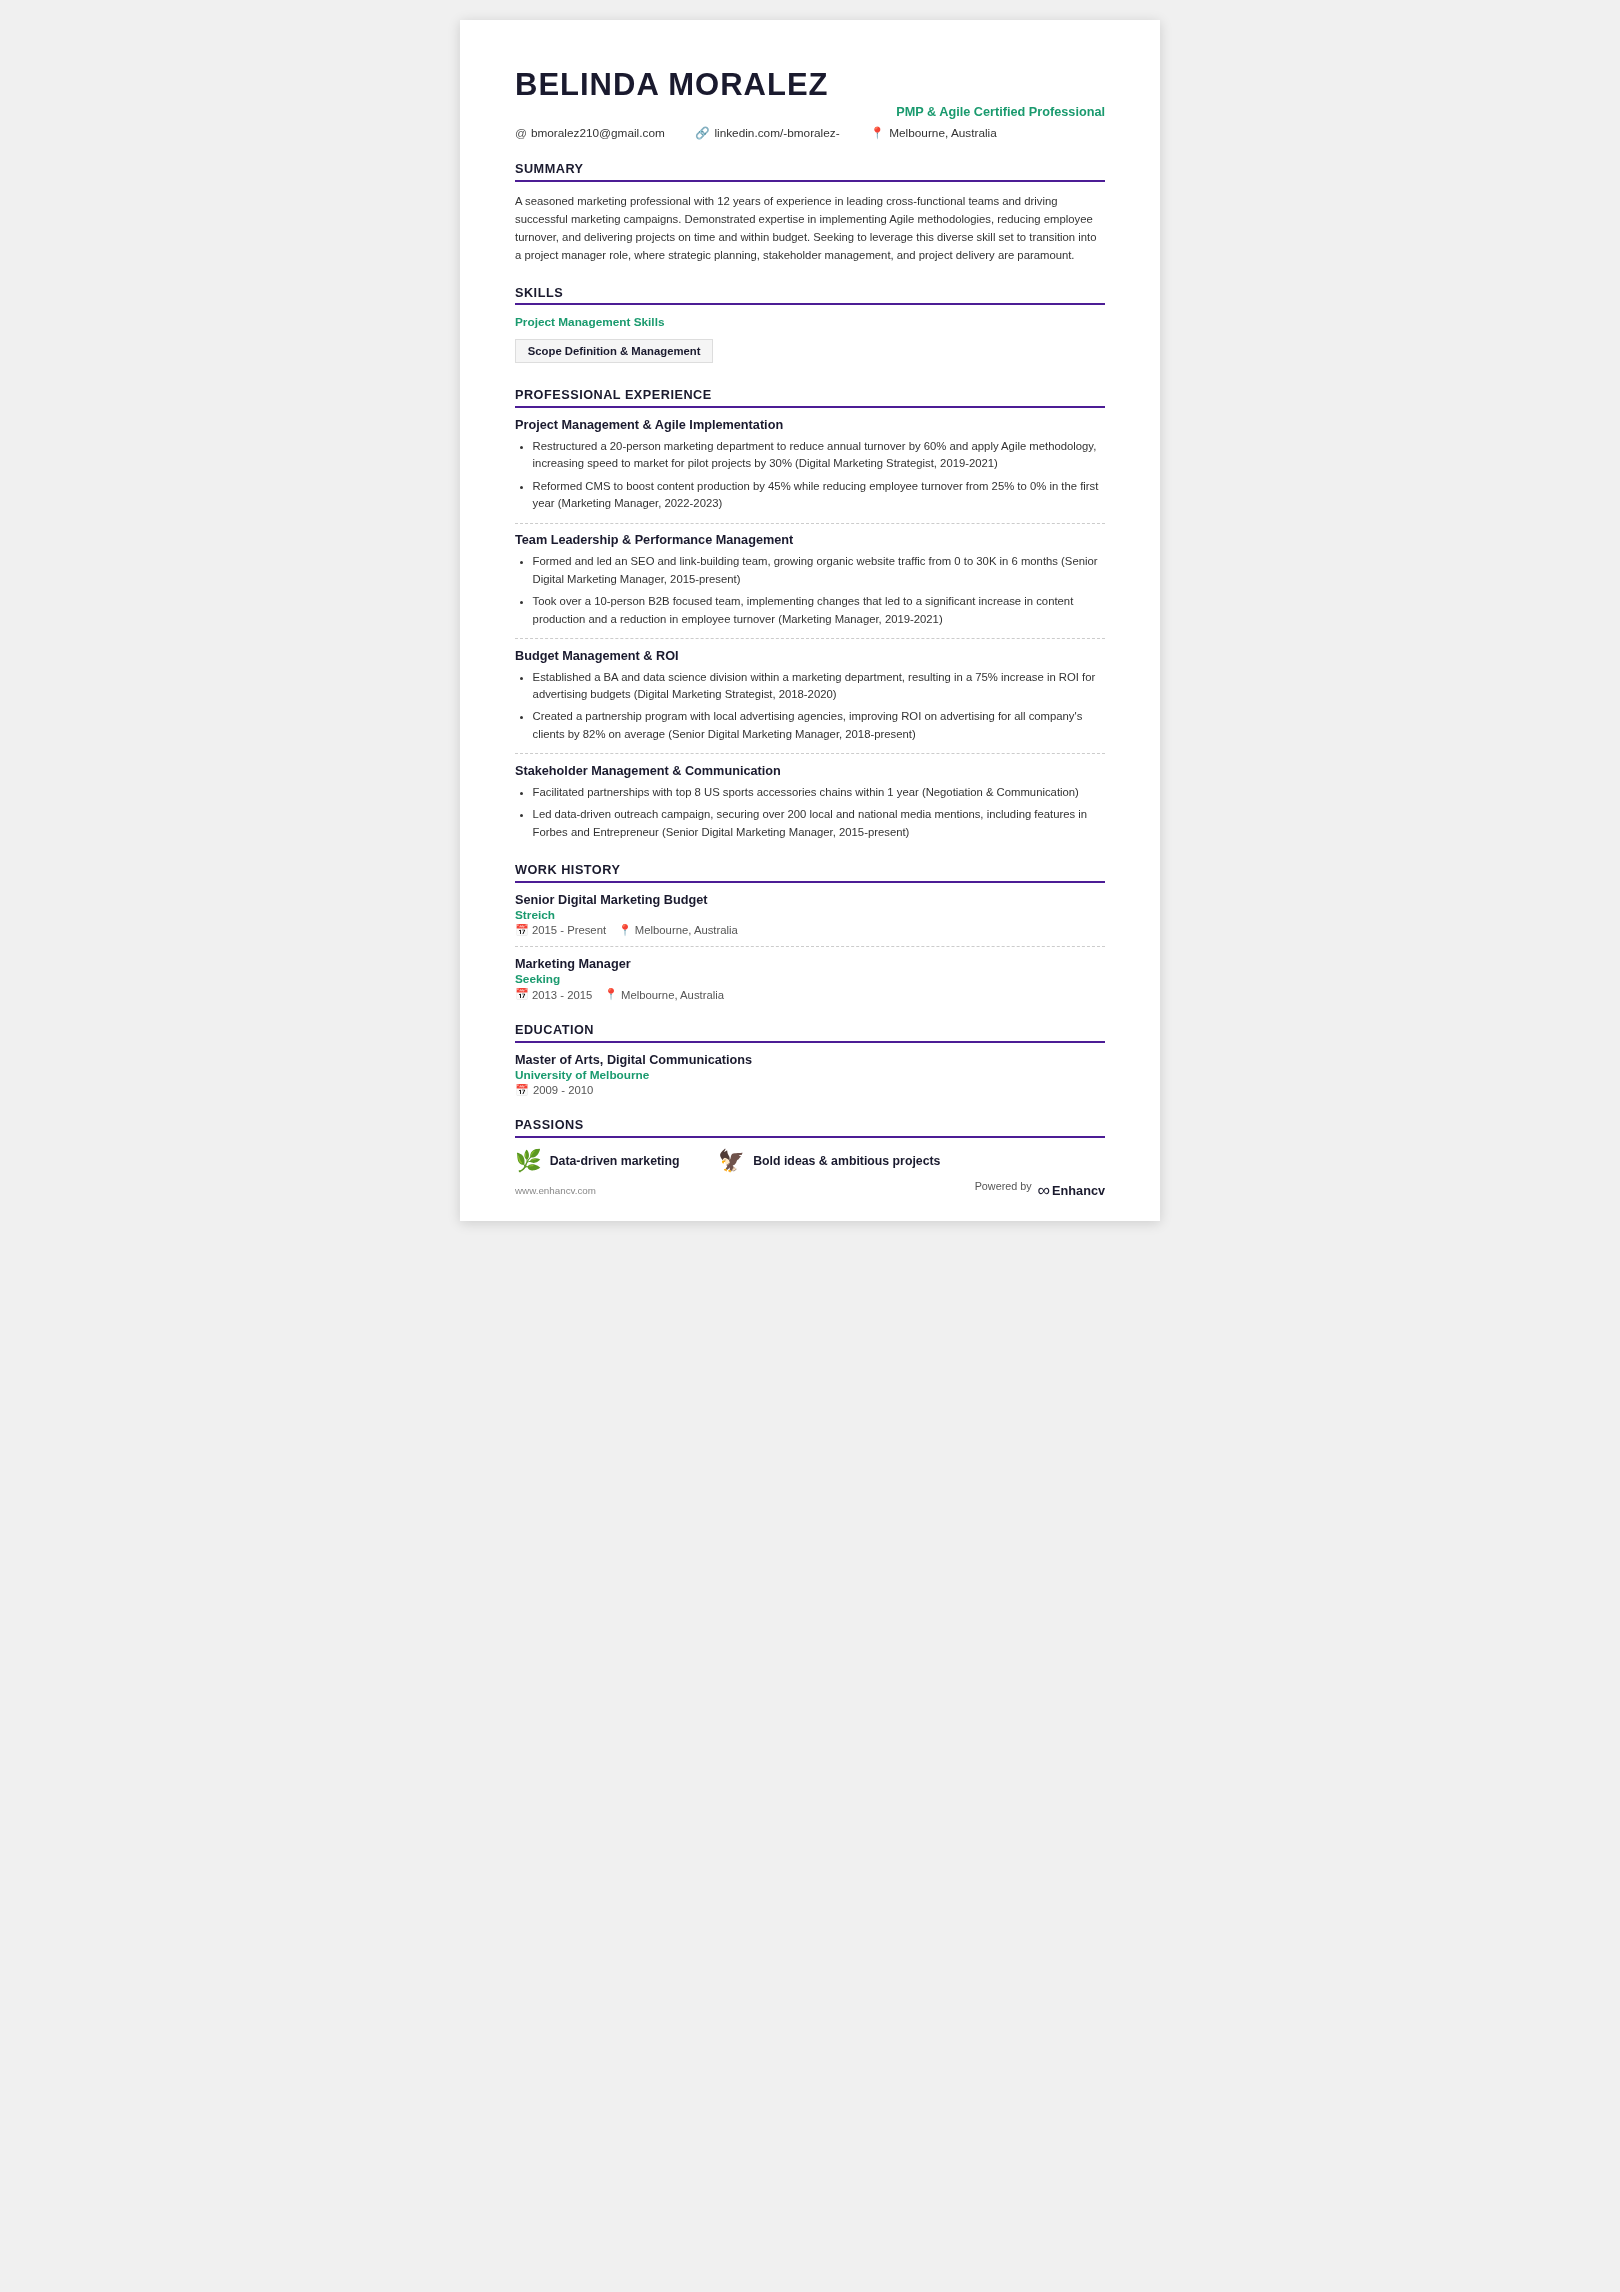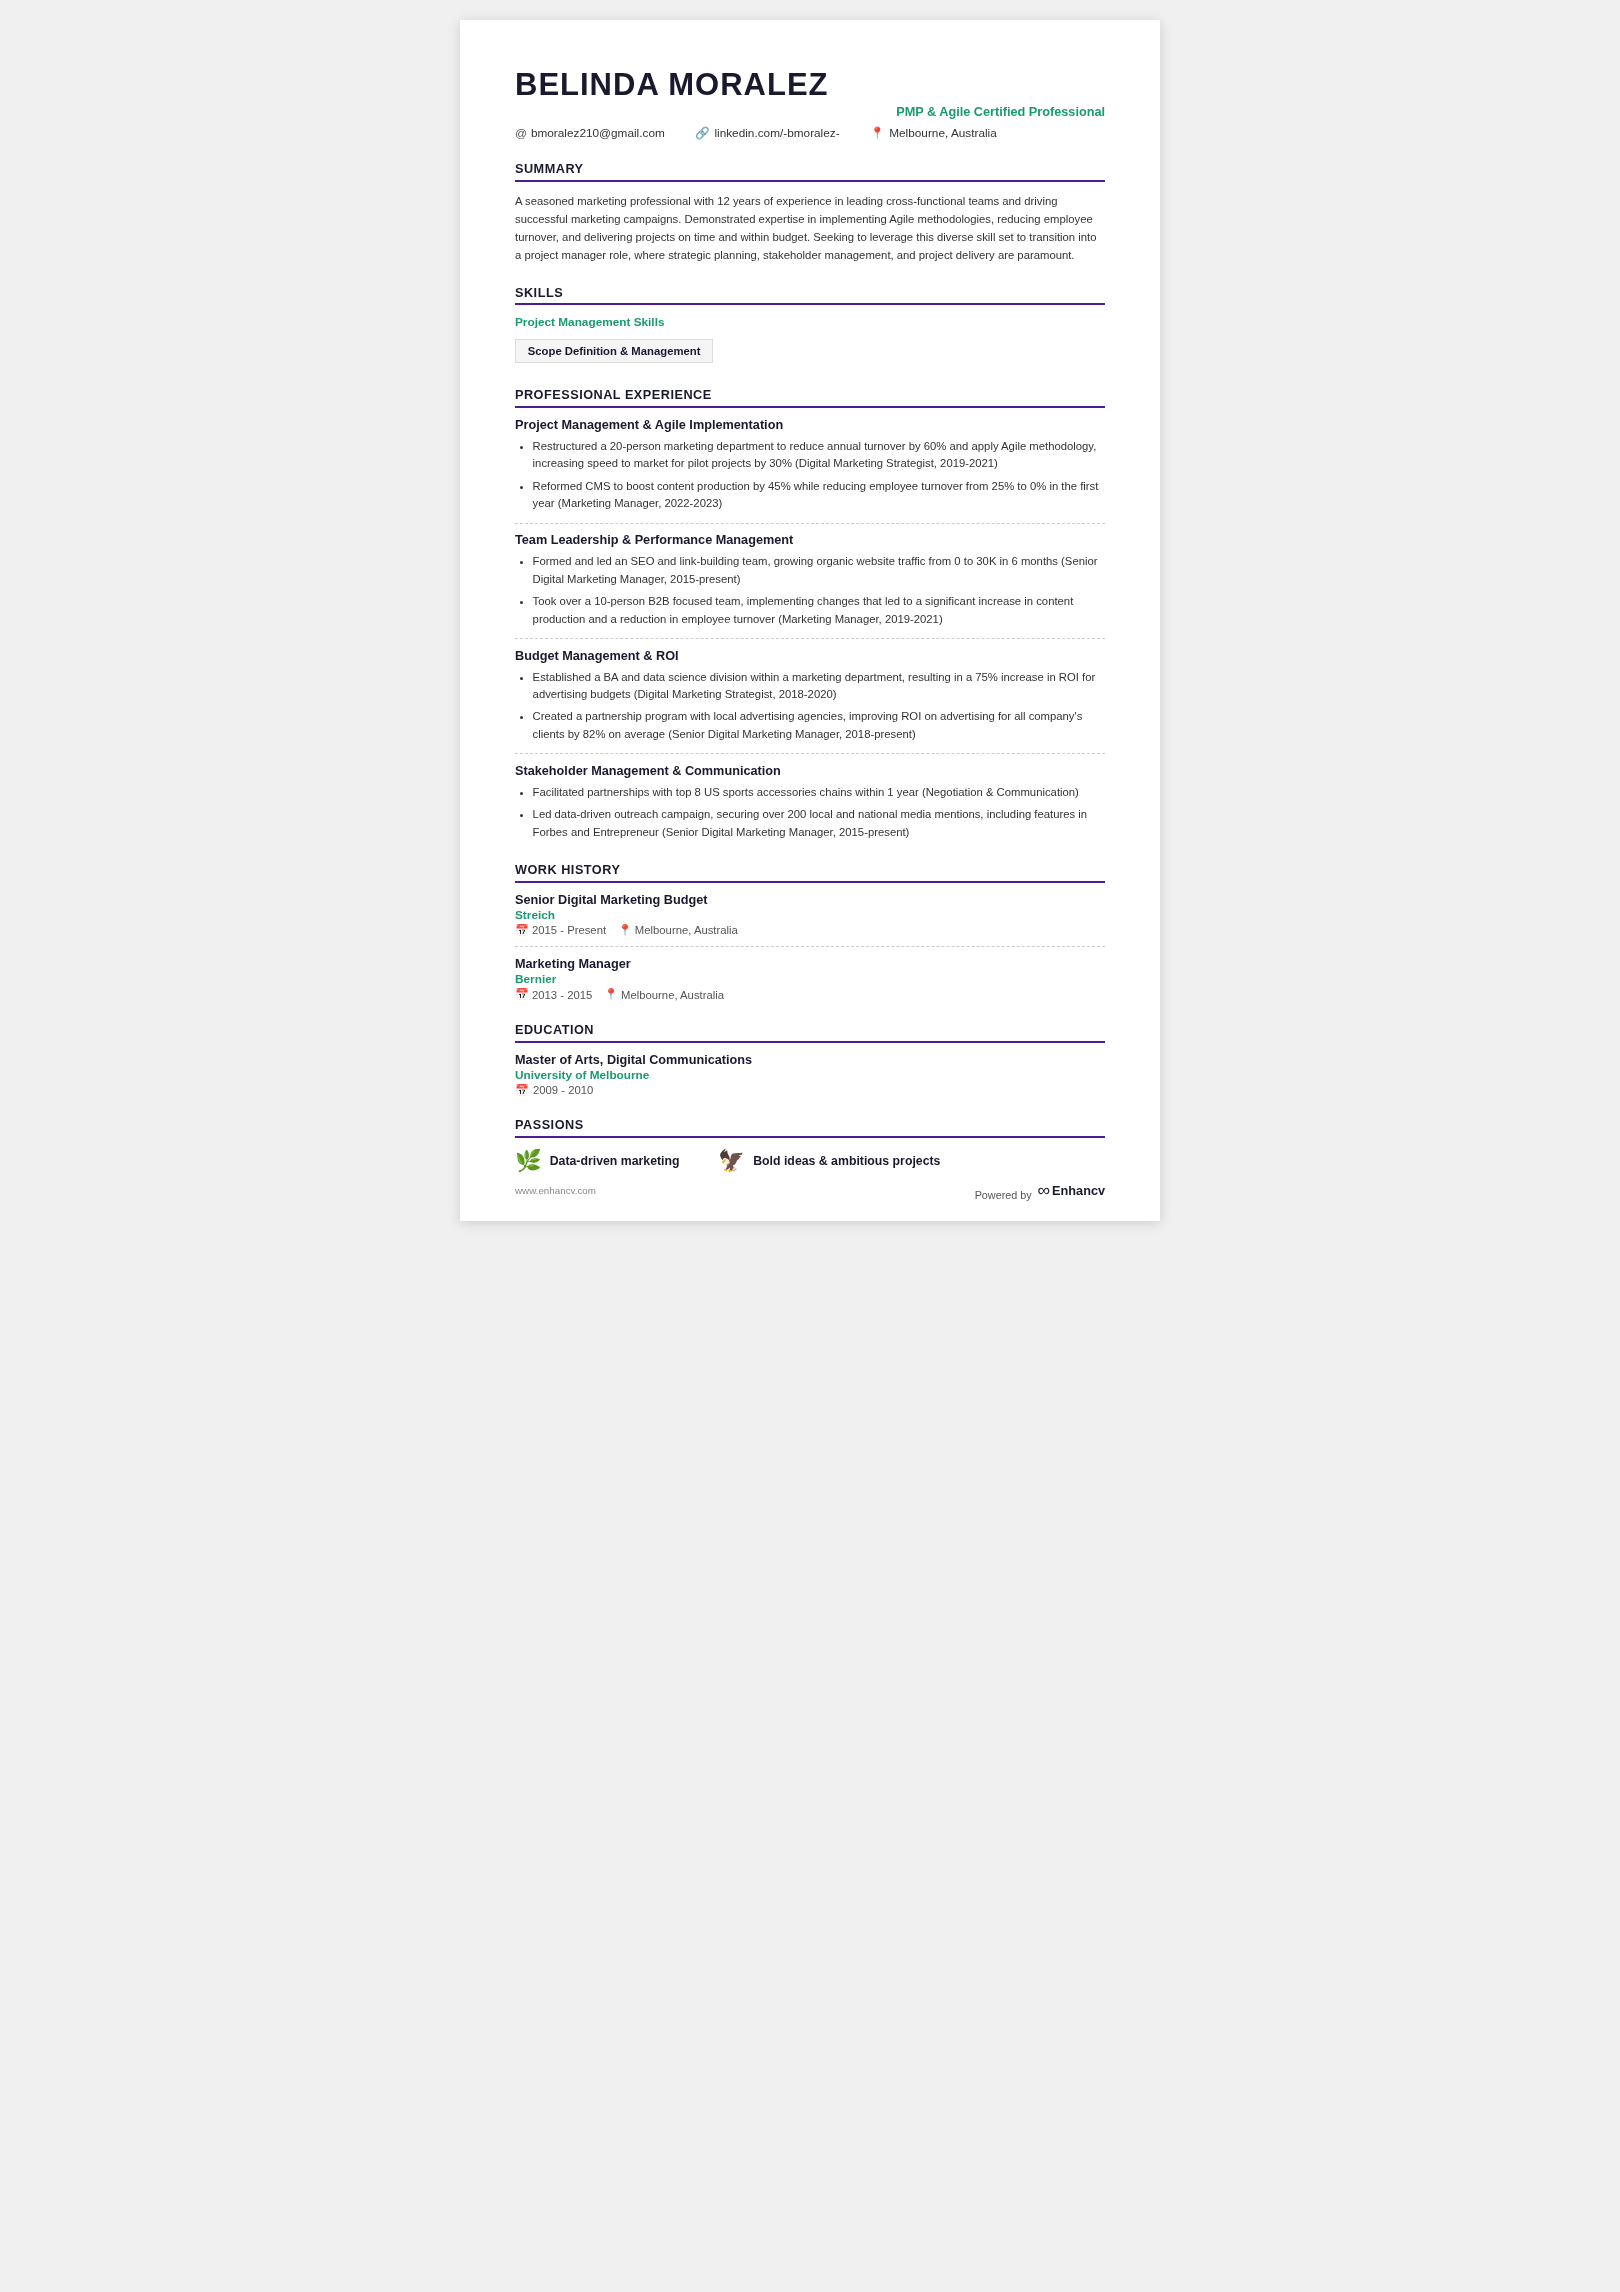--- a/index.html
+++ b/index.html
@@ -204,21 +204,21 @@
       left: 55px;
       right: 55px;
       display: flex;
       justify-content: space-between;
       align-items: center;
       font-size: 9.8px;
       color: #888;
     }
     .footer-brand {
       display: flex;
-      align-items: flex-end;
+      align-items: flex-start;
       gap: 5.9px;
       font-size: 10.8px;
       color: #555;
     }
     .enhancv-logo {
       display: inline-flex;
       align-items: center;
       gap: 2px;
       font-weight: 700;
       color: #1a1a2e;
@@ -307,21 +307,21 @@
       <div class="work-meta">
         <span><span>📅</span> 2015 - Present</span>
         <span><span>📍</span> Melbourne, Australia</span>
       </div>
     </div>
 
     <hr class="exp-divider">
 
     <div class="work-item">
       <div class="work-title">Marketing Manager</div>
-      <div class="work-company">Bernier</div>
+      <div class="work-company">Seeking</div>
       <div class="work-meta">
         <span><span>📅</span> 2013 - 2015</span>
         <span><span>📍</span> Melbourne, Australia</span>
       </div>
     </div>
   </div>
 
   <div class="section">
     <div class="section-title">EDUCATION</div>
     <div class="edu-degree">Master of Arts, Digital Communications</div>

